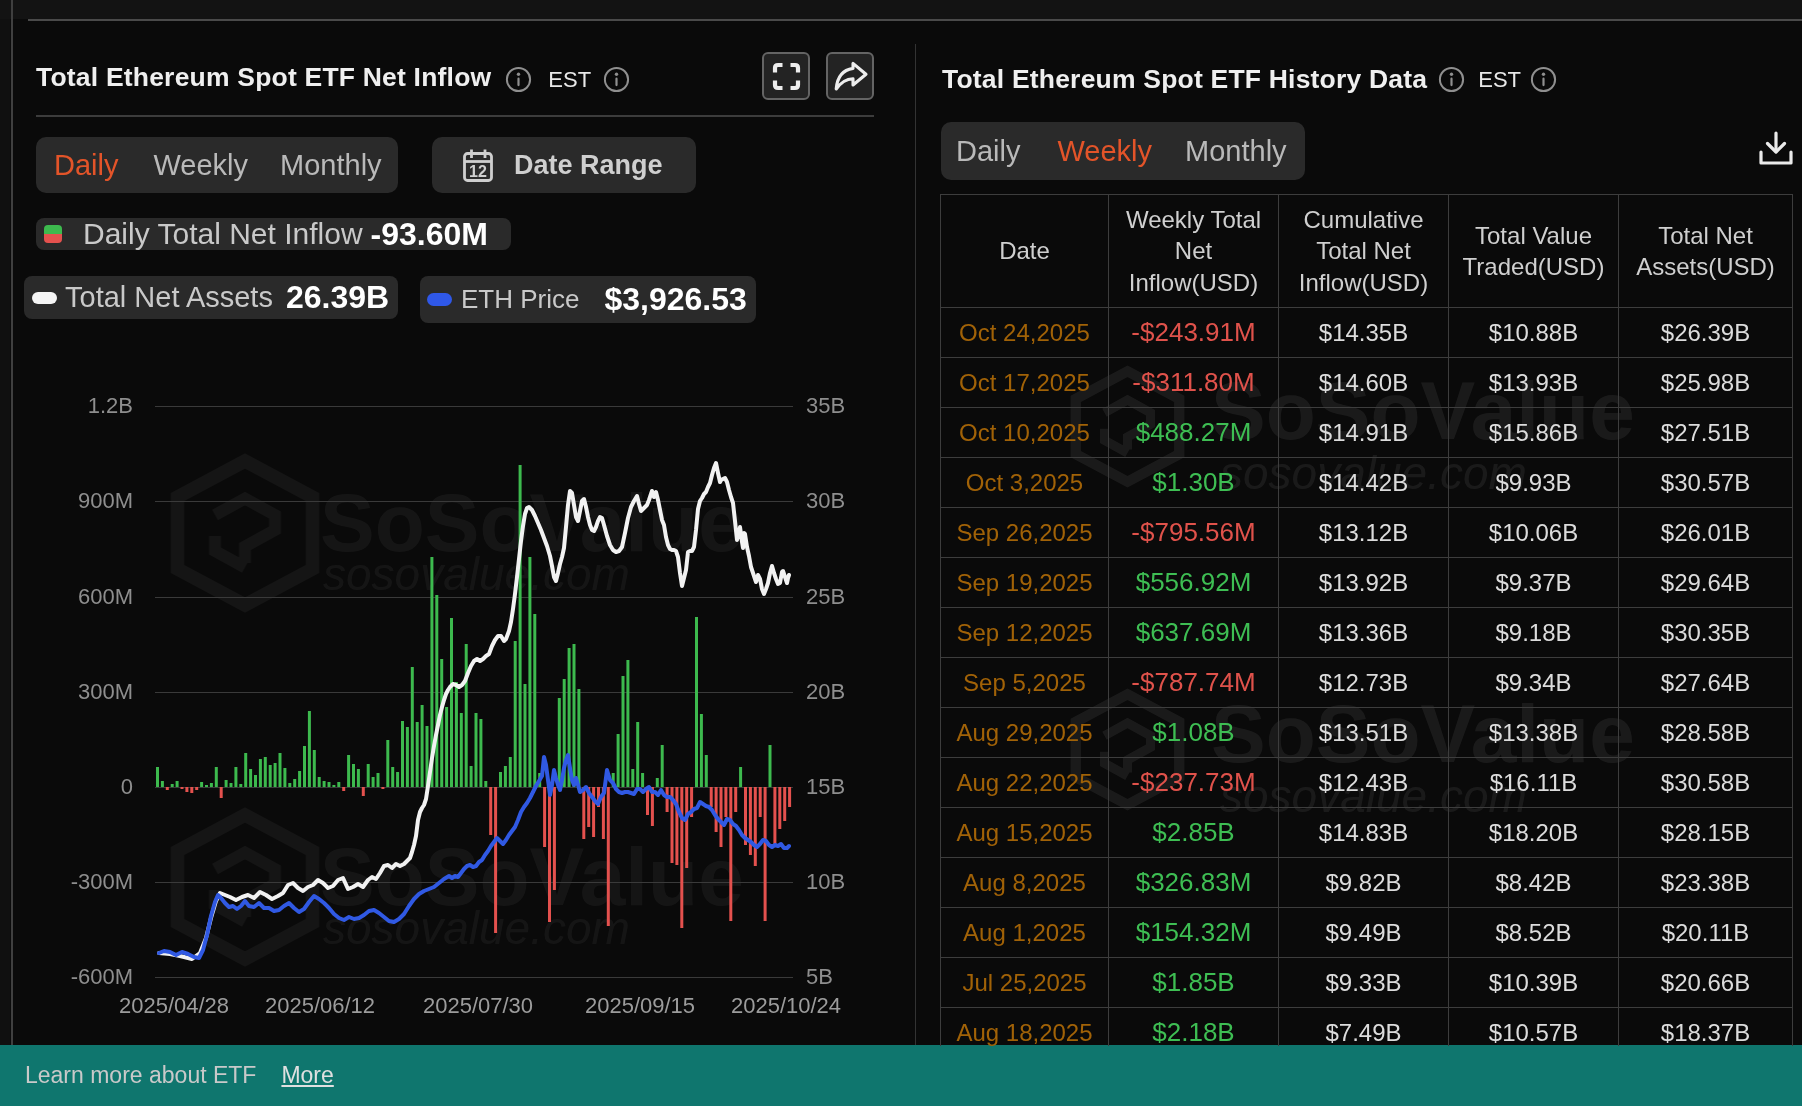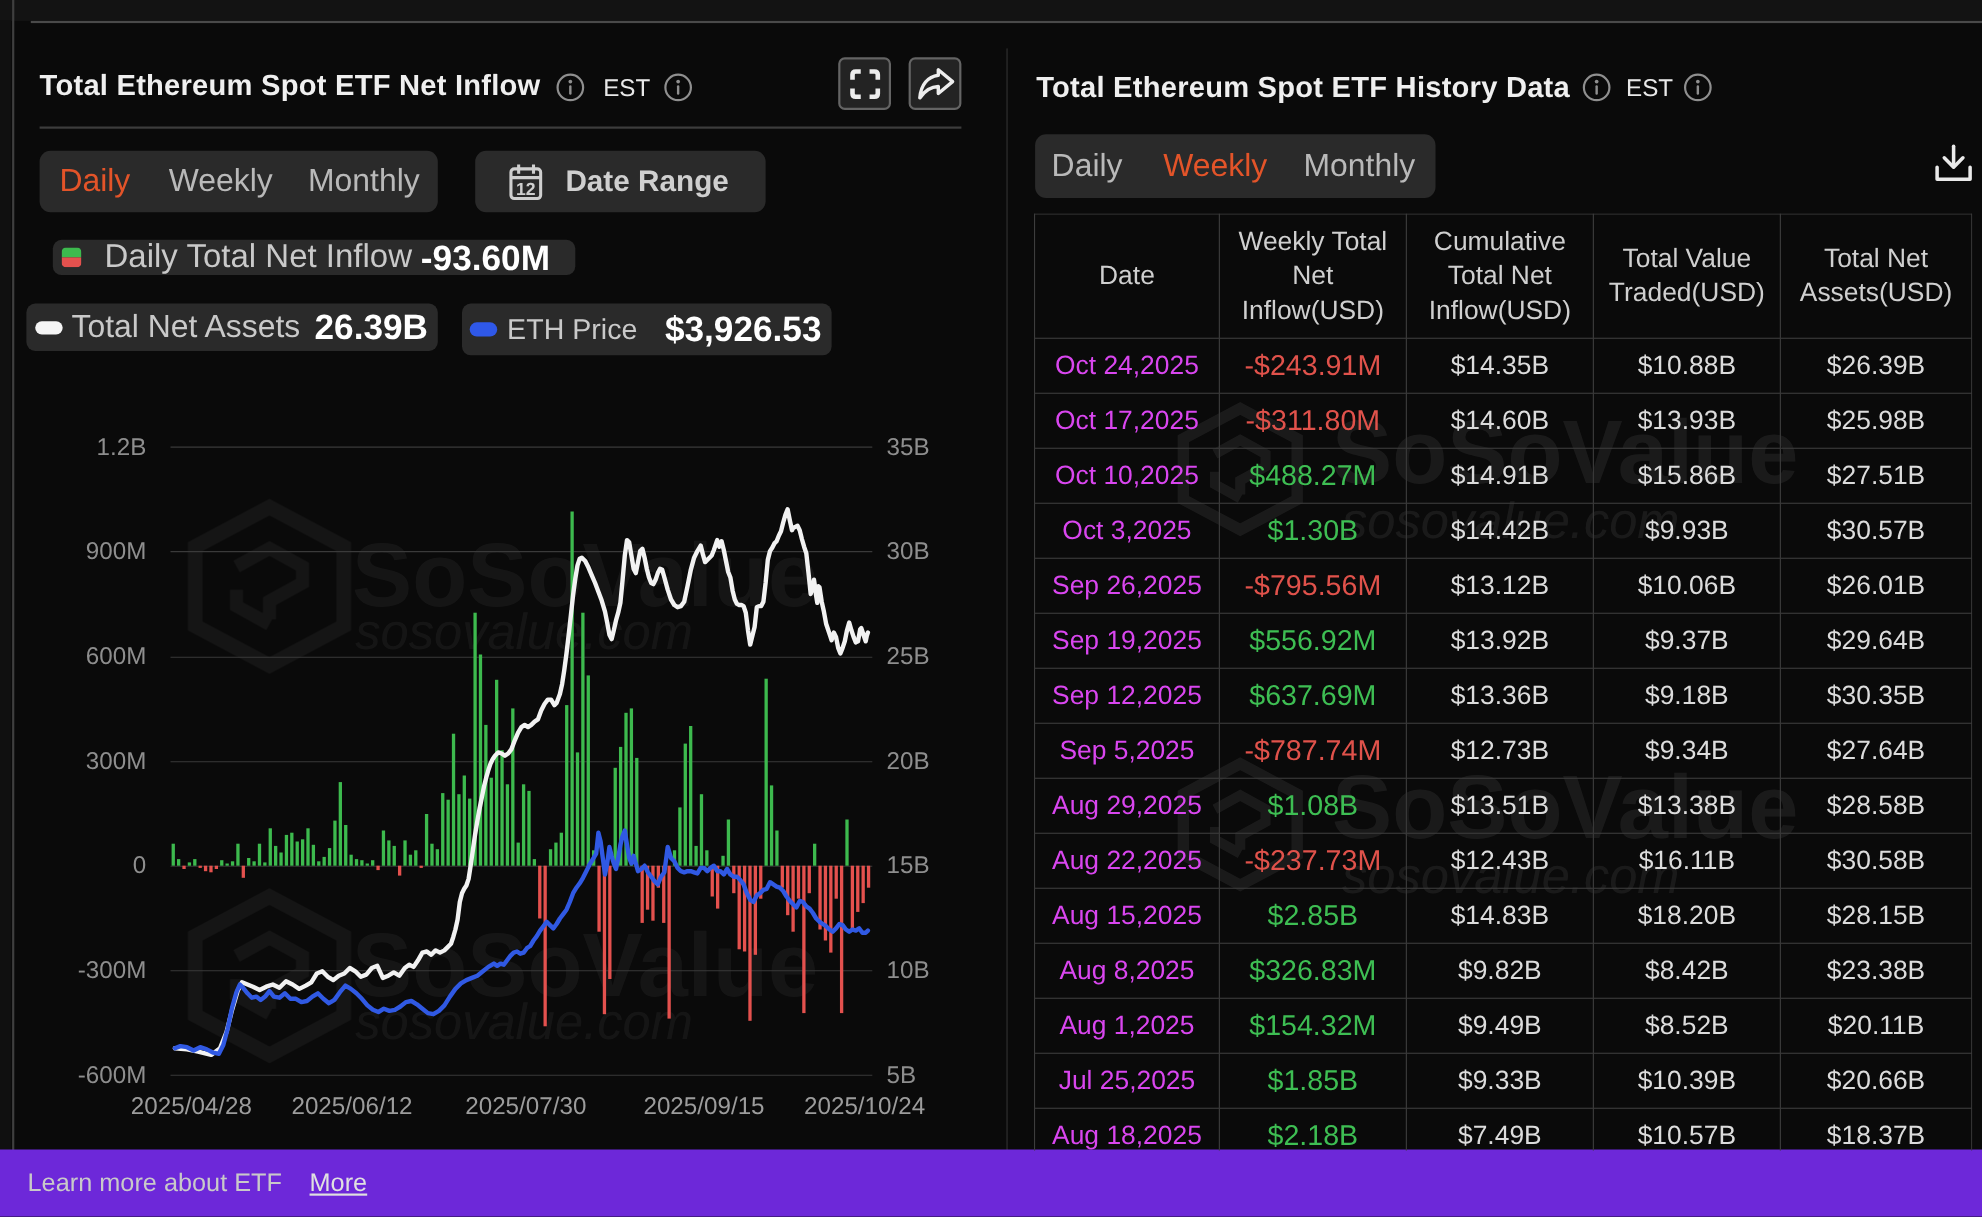--- a/index.html
+++ b/index.html
@@ -18,24 +18,24 @@
 .tabbox { position:absolute; background:#2a2a2a; border-radius:10px; display:flex;
   align-items:center; font-size:29px; color:#b9b9b9; }
 .tabbox .on { color:#e35429; }
 .chip { position:absolute; background:#2a2a2a; border-radius:8px; display:flex;
   align-items:center; font-size:26px; color:#c9c9c9; }
 .chip b { color:#ffffff; font-size:32px; }
 table { border-collapse:collapse; table-layout:fixed; background:transparent; position:relative; z-index:1; }
 td, th { border:1px solid #3d3d3d; text-align:center; font-weight:normal; }
 th { color:#cfcfcf; font-size:24px; line-height:1.3; height:113px; }
 td { color:#dcdcdc; font-size:24px; height:50px; }
-td.dt { color:#d946ef; }
+td.dt { color:#a16207; }
 td.neg { color:#e0524b; font-size:26px; }
 td.pos { color:#3ebe53; font-size:26px; }
-#footer { left:0; top:1045px; width:1802px; height:61px; background:#6d28d9;
+#footer { left:0; top:1045px; width:1802px; height:61px; background:#0f766e;
   display:flex; align-items:center; font-size:23px; color:#c9c9c9; }
 #footer a { color:#e0e0e0; text-decoration:underline; margin-left:25px; }
 </style></head>
 <body>
 <div id="page">
 <div class="abs" id="topband"></div>
 <div class="abs" id="topline"></div>
 <div class="abs" id="lstrip"></div>
 <div class="abs" id="lvline"></div>
 <div class="abs" id="vdiv"></div>
@@ -86,21 +86,21 @@
           <rect x="2.5" y="6.5" width="27" height="27" rx="3" fill="none" stroke="#cfcfcf" stroke-width="2.8"></rect>
           <line x1="9.5" y1="2.5" x2="9.5" y2="11" stroke="#cfcfcf" stroke-width="2.8"></line>
           <line x1="23" y1="2.5" x2="23" y2="11" stroke="#cfcfcf" stroke-width="2.8"></line>
           <line x1="2.5" y1="14.5" x2="29.5" y2="14.5" stroke="#cfcfcf" stroke-width="2.8"></line>
           <text x="16" y="30" text-anchor="middle" font-family="Liberation Sans, sans-serif" font-size="16" font-weight="bold" fill="#cfcfcf">12</text>
         </svg>
       </span>
   <span style="margin-left:20px">Date Range</span>
 </div>
 
-<div class="chip" style="left:48px;top:218px;width:475px;height:32px">
+<div class="chip" style="left:36px;top:218px;width:475px;height:32px">
   <span style="margin-left:8px;display:inline-flex;flex-direction:column;width:18px;height:18px;border-radius:4px;overflow:hidden">
     <span style="height:9px;background:#3dba4e"></span>
         <span style="height:9px;background:#e4514e"></span>
       </span>
   <span style="margin-left:21px;font-size:30px">Daily Total Net Inflow</span>
   <b style="margin-left:8px">-93.60M</b>
 </div>
 <div class="chip" style="left:24px;top:276px;width:374px;height:43px">
   <span style="margin-left:8px;width:25px;height:12px;border-radius:6px;background:#f5f5f5"></span>
   <span style="margin-left:8px;font-size:29px">Total Net Assets</span>

